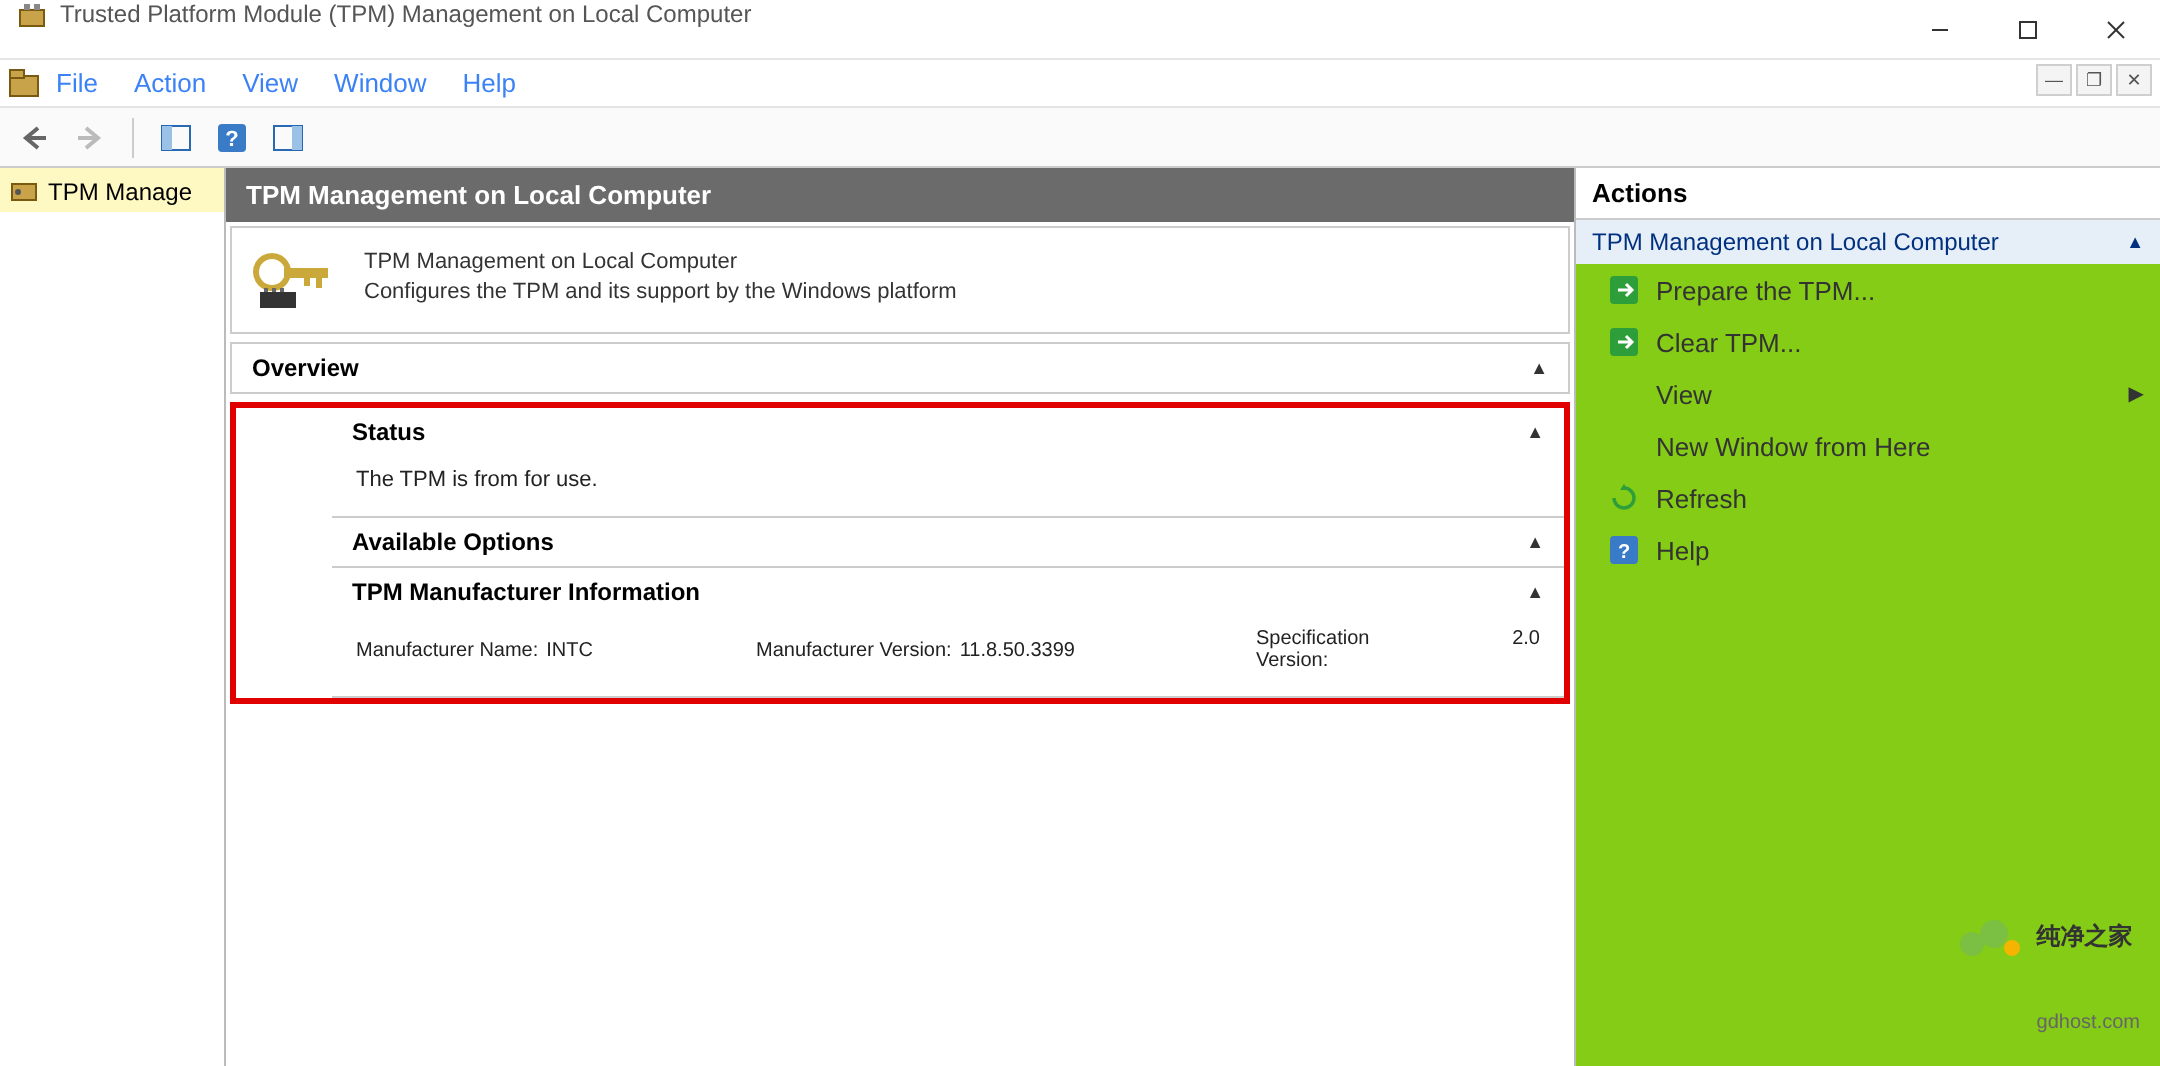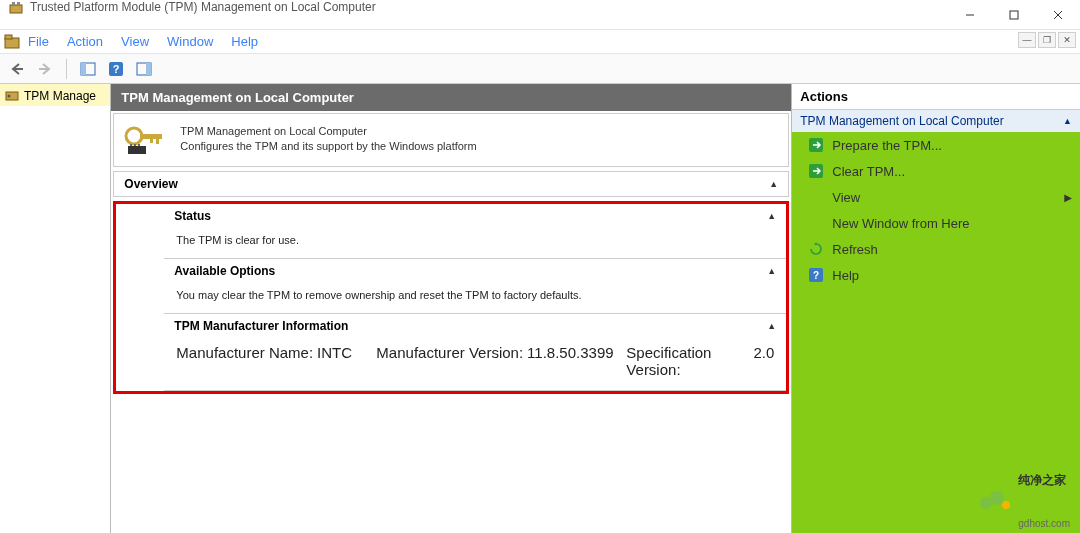--- a/index.html
+++ b/index.html
@@ -33,35 +33,35 @@
 .desc-row .desc-text { font-size: 11px; color: #333; line-height: 1.4; }
 
 .sections { margin: 2px; border: 1px solid #ccc; text-align: center; }
 .section { border-bottom: 1px solid #ccc; }
 .section:last-child { border-bottom: none; }
 .section-header { display: flex; justify-content: space-between; align-items: center; padding: 5px 10px; font-size: 12px; font-weight: 700; cursor: default; }
 .section-header .arrow { font-size: 9px; color: #333; }
 .section-body { padding: 6px 12px 12px 12px; font-size: 11px; color: #222; }
 .highlight { border: 3px solid #e00000; margin: 2px; }
 .highlight .section { border-bottom: 1px solid #ccc; margin-left: 48px; }
-.mfg-row { display: flex; font-size: 15px; }
+.mfg-row { display: flex; font-size: 10px; align-items: center; }
 .mfg-row .pair { display: flex; gap: 4px; }
 .mfg-row .pair:nth-child(1) { flex: 0 0 200px; }
 .mfg-row .pair:nth-child(2) { flex: 0 0 250px; }
 .mfg-row .pair:nth-child(3) { flex: 1; justify-content: flex-end; gap: 42px; }
 
 .actions-pane { width: 292px; background: #84cc16; }
 .actions-header { font-weight: 700; font-size: 13px; padding: 5px 8px; border-bottom: 1px solid #ccc; background: #fff; }
 .actions-subheader { background: #e6eef7; font-size: 12px; padding: 4px 8px; display: flex; justify-content: space-between; align-items: center; color: #003080; }
 .action-item { display: flex; align-items: center; padding: 5px 8px 5px 16px; font-size: 13px; color: #333; gap: 8px; }
 .action-item.has-sub { justify-content: space-between; }
 .action-item .icon-slot { width: 16px; height: 16px; flex-shrink: 0; display: flex; align-items: center; justify-content: center; }
 .action-item .label { flex: 1; }
 
-.watermark { position: absolute; right: 10px; bottom: 4px; display: flex; align-items: center; gap: 6px; font-size: 12px; color: #333; }
+.watermark { position: absolute; right: 10px; bottom: 16px; display: flex; gap: 6px; font-size: 12px; color: #333; }
 .watermark .logo { width: 32px; height: 20px; position: relative; }
 .watermark .dot { position: absolute; border-radius: 50%; }
 
 svg { display: block; }
 </style>
 </head>
 <body>
 
 <div class="titlebar">
   <span class="icon">
@@ -189,29 +189,28 @@
         </div>
       </div>
     </div>
 
     <div class="highlight">
       <div class="section">
         <div class="section-header">
           <span>Status</span>
           <span class="arrow">▲</span>
         </div>
-        <div class="section-body">The TPM is clear for use.</div>
+        <div class="section-body">The TPM is from for use.</div>
       </div>
 
       <div class="section">
         <div class="section-header">
           <span>Available Options</span>
           <span class="arrow">▲</span>
         </div>
-        <div class="section-body">You may clear the TPM to remove ownership and reset the TPM to factory defaults.</div>
       </div>
 
       <div class="section">
         <div class="section-header">
           <span>TPM Manufacturer Information</span>
           <span class="arrow">▲</span>
         </div>
         <div class="section-body">
           <div class="mfg-row">
             <div class="pair">

